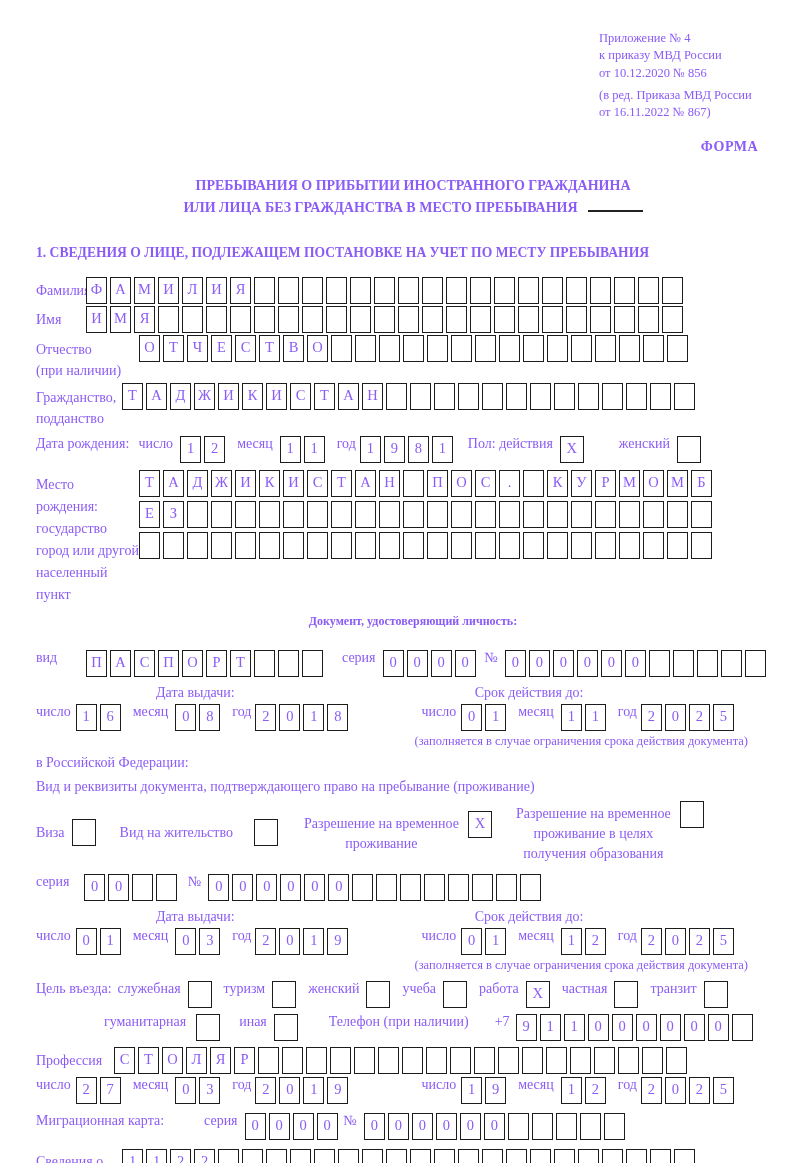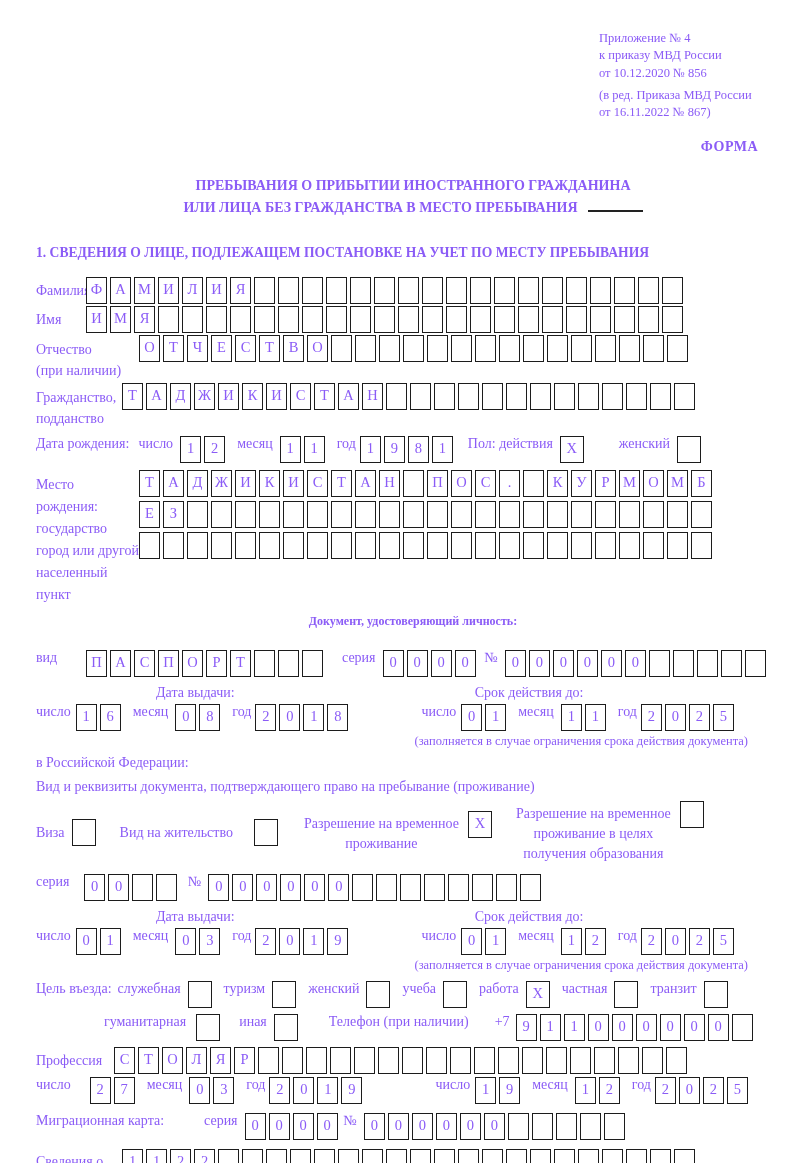--- a/index.html
+++ b/index.html
@@ -229,21 +229,21 @@
   </div>
 
   <div class="row" style="margin-top:6px">
     <div class="lbl" style="width:78px">Профессия</div>
     <div class="cells"><span class="cell">С</span><span class="cell">Т</span><span class="cell">О</span><span class="cell">Л</span><span class="cell">Я</span><span class="cell">Р</span><span class="cell"></span><span class="cell"></span><span class="cell"></span><span class="cell"></span><span class="cell"></span><span class="cell"></span><span class="cell"></span><span class="cell"></span><span class="cell"></span><span class="cell"></span><span class="cell"></span><span class="cell"></span><span class="cell"></span><span class="cell"></span><span class="cell"></span><span class="cell"></span><span class="cell"></span><span class="cell"></span></div>
   </div>
 
 
   <div class="irow" style="margin-top:3px">
     <span>число</span>
-    <span class="cells" style="margin-left:19px"><span class="cell">2</span><span class="cell">7</span></span>
+    <span class="cells" style="margin-left:5px"><span class="cell">2</span><span class="cell">7</span></span>
     <span class="sub">месяц</span>
     <span class="cells"><span class="cell">0</span><span class="cell">3</span></span>
     <span class="sub" style="margin-right:4px">год</span>
     <span class="cells"><span class="cell">2</span><span class="cell">0</span><span class="cell">1</span><span class="cell">9</span></span>
     <span style="margin-left:70px">число</span>
     <span class="cells" style="margin-left:5px"><span class="cell">1</span><span class="cell">9</span></span>
     <span class="sub">месяц</span>
     <span class="cells"><span class="cell">1</span><span class="cell">2</span></span>
     <span class="sub" style="margin-right:4px">год</span>
     <span class="cells"><span class="cell">2</span><span class="cell">0</span><span class="cell">2</span><span class="cell">5</span></span>

